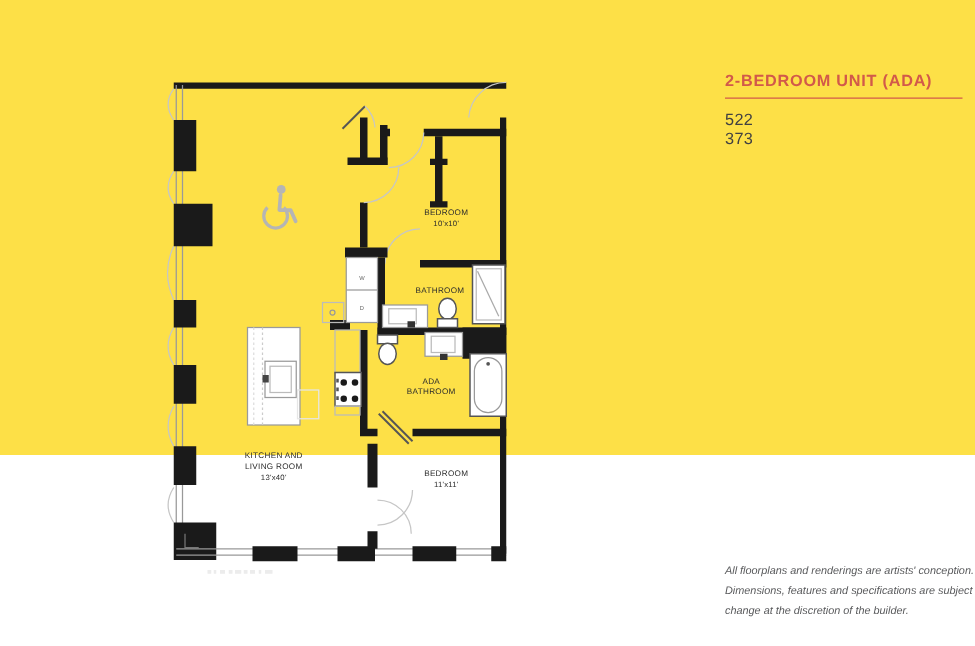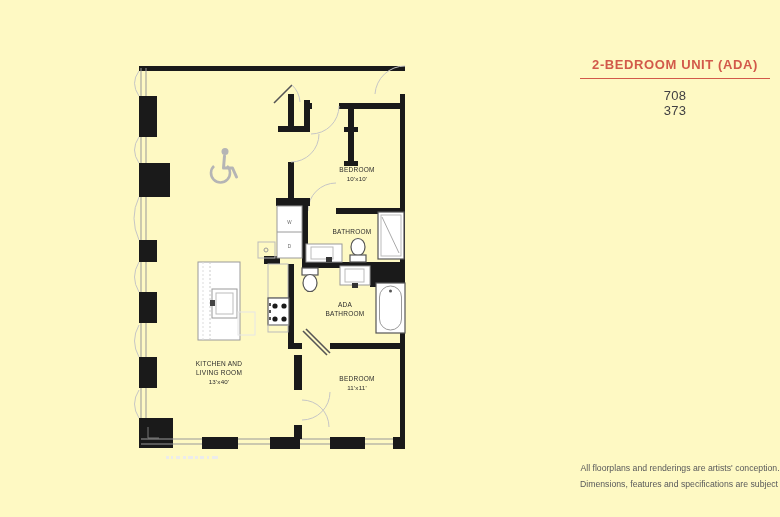--- a/index.html
+++ b/index.html
@@ -1,25 +1,25 @@
 <!DOCTYPE html>
 <html><head>
 <meta charset="utf-8">
 <style>
   html,body{margin:0;padding:0;background:#ffffff;width:780px;height:517px;overflow:hidden;
             font-family:"Liberation Sans",sans-serif;}
-  .page{position:relative;width:780px;height:517px;background:#fef9c3;text-align:center;}
+  .page{position:relative;width:780px;height:364px;background:#fde047;}
 
   
   .info-panel{position:absolute;left:580px;top:57px;width:190px;}
   .plan-title{font-size:13px;font-weight:bold;letter-spacing:.6px;color:#d2594a;
               border-bottom:1px solid #d2594a;padding-bottom:6px;margin:0 0 9px 0;}
   .unit-number{font-size:13px;color:#414042;line-height:15px;letter-spacing:.3px;}
-  .disclaimer{position:absolute;left:580px;top:460px;width:200px;font-size:8.7px;
-              color:#58595b;line-height:16px;}
+  .disclaimer{position:absolute;left:580px;top:448px;width:200px;font-size:8.7px;
+              font-style:italic;color:#58595b;line-height:16px;}
   .disclaimer div{white-space:nowrap;}
 
   
   .plan-wrap{position:absolute;left:0;top:0;width:780px;height:517px;}
   svg text{font-family:"Liberation Sans",sans-serif;}
   .room-label{font-size:6.5px;fill:#2b2b2b;letter-spacing:.25px;text-anchor:middle;}
   .room-dims{font-size:6.2px;fill:#2b2b2b;letter-spacing:.2px;text-anchor:middle;}
   .wd-label{font-size:4.6px;fill:#666;text-anchor:middle;}
   .wall{fill:#1a1a1a;}
   .arc{fill:none;stroke:#c6c6c6;stroke-width:1;}
@@ -194,22 +194,23 @@
           <rect x="195" y="456" width="3" height="3"></rect>
       <rect x="200" y="456" width="4" height="3"></rect>
           <rect x="207" y="456" width="2" height="3"></rect>
       <rect x="212" y="456" width="6" height="3"></rect>
     </g>
   </svg>
   </div>
 
   <div class="info-panel">
     <h1 class="plan-title">2-BEDROOM UNIT (ADA)</h1>
-    <div class="unit-number">708</div>
+    <div class="unit-number">522</div>
     <div class="unit-number">373</div>
   </div>
 
   <div class="disclaimer">
     <div>All floorplans and renderings are artists' conception.</div>
     <div>Dimensions, features and specifications are subject to</div>
+    <div>change at the discretion of the builder.</div>
   </div>
 
 </div>
 
 </body></html>

